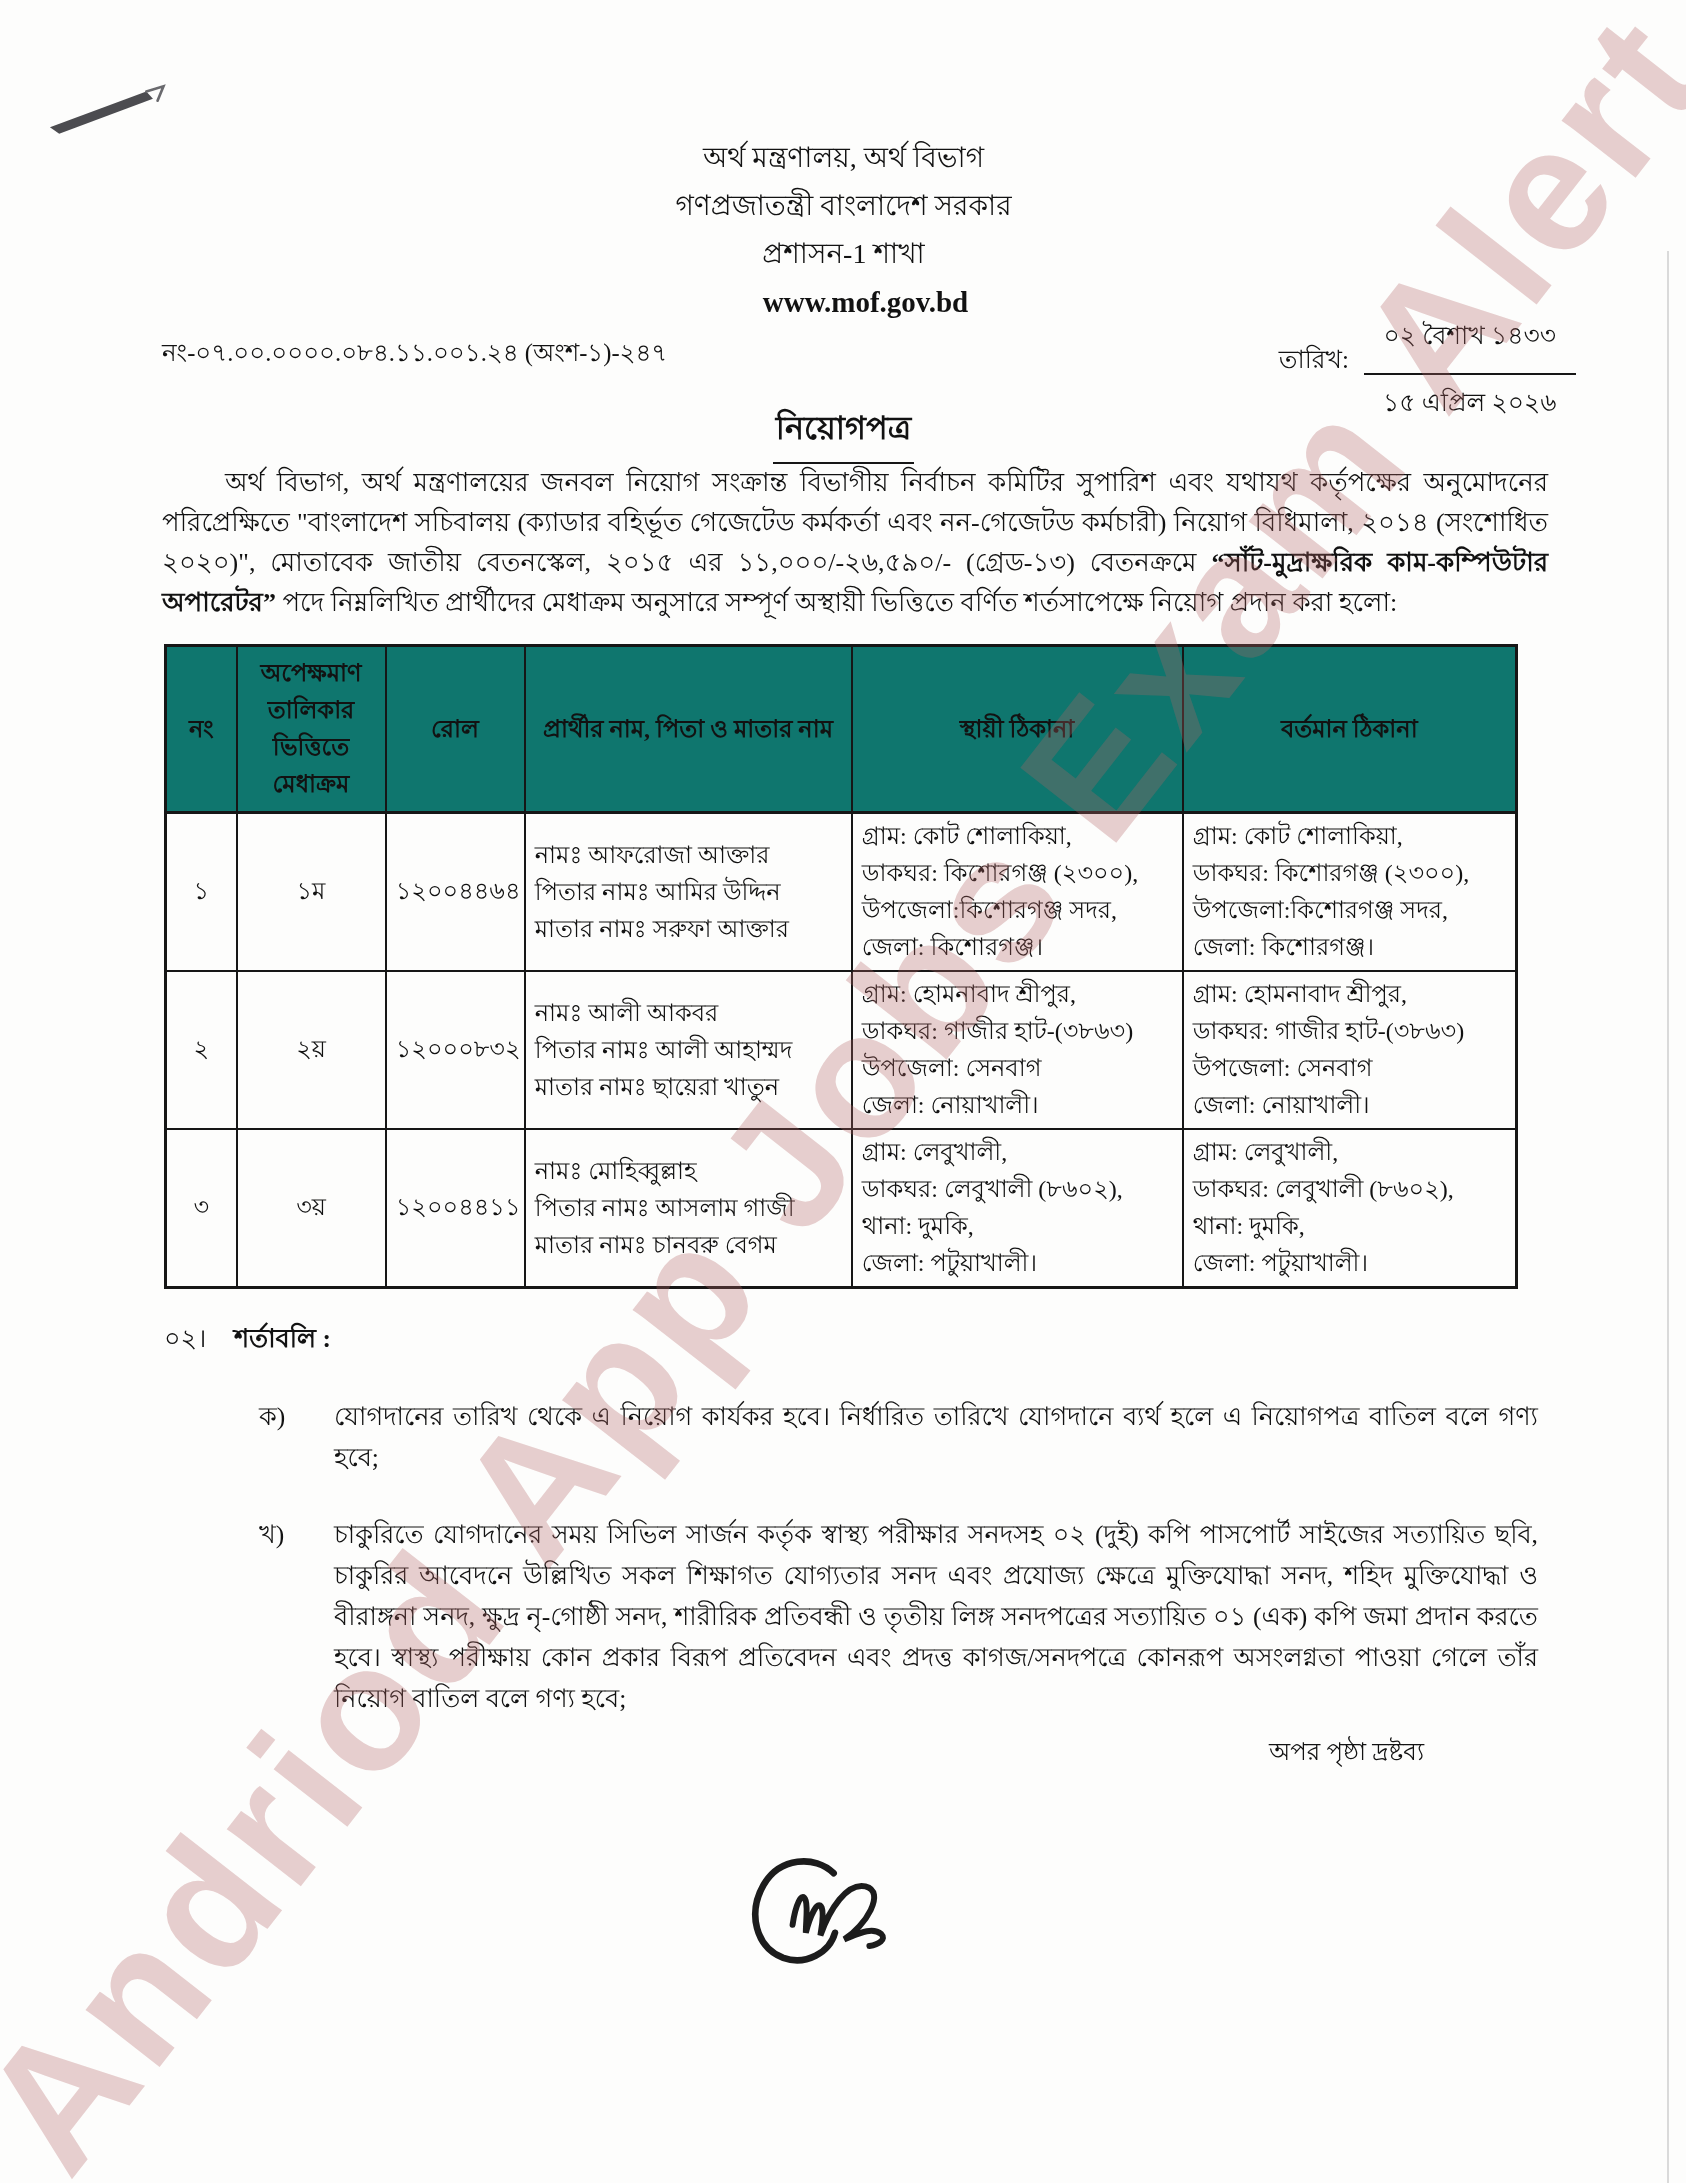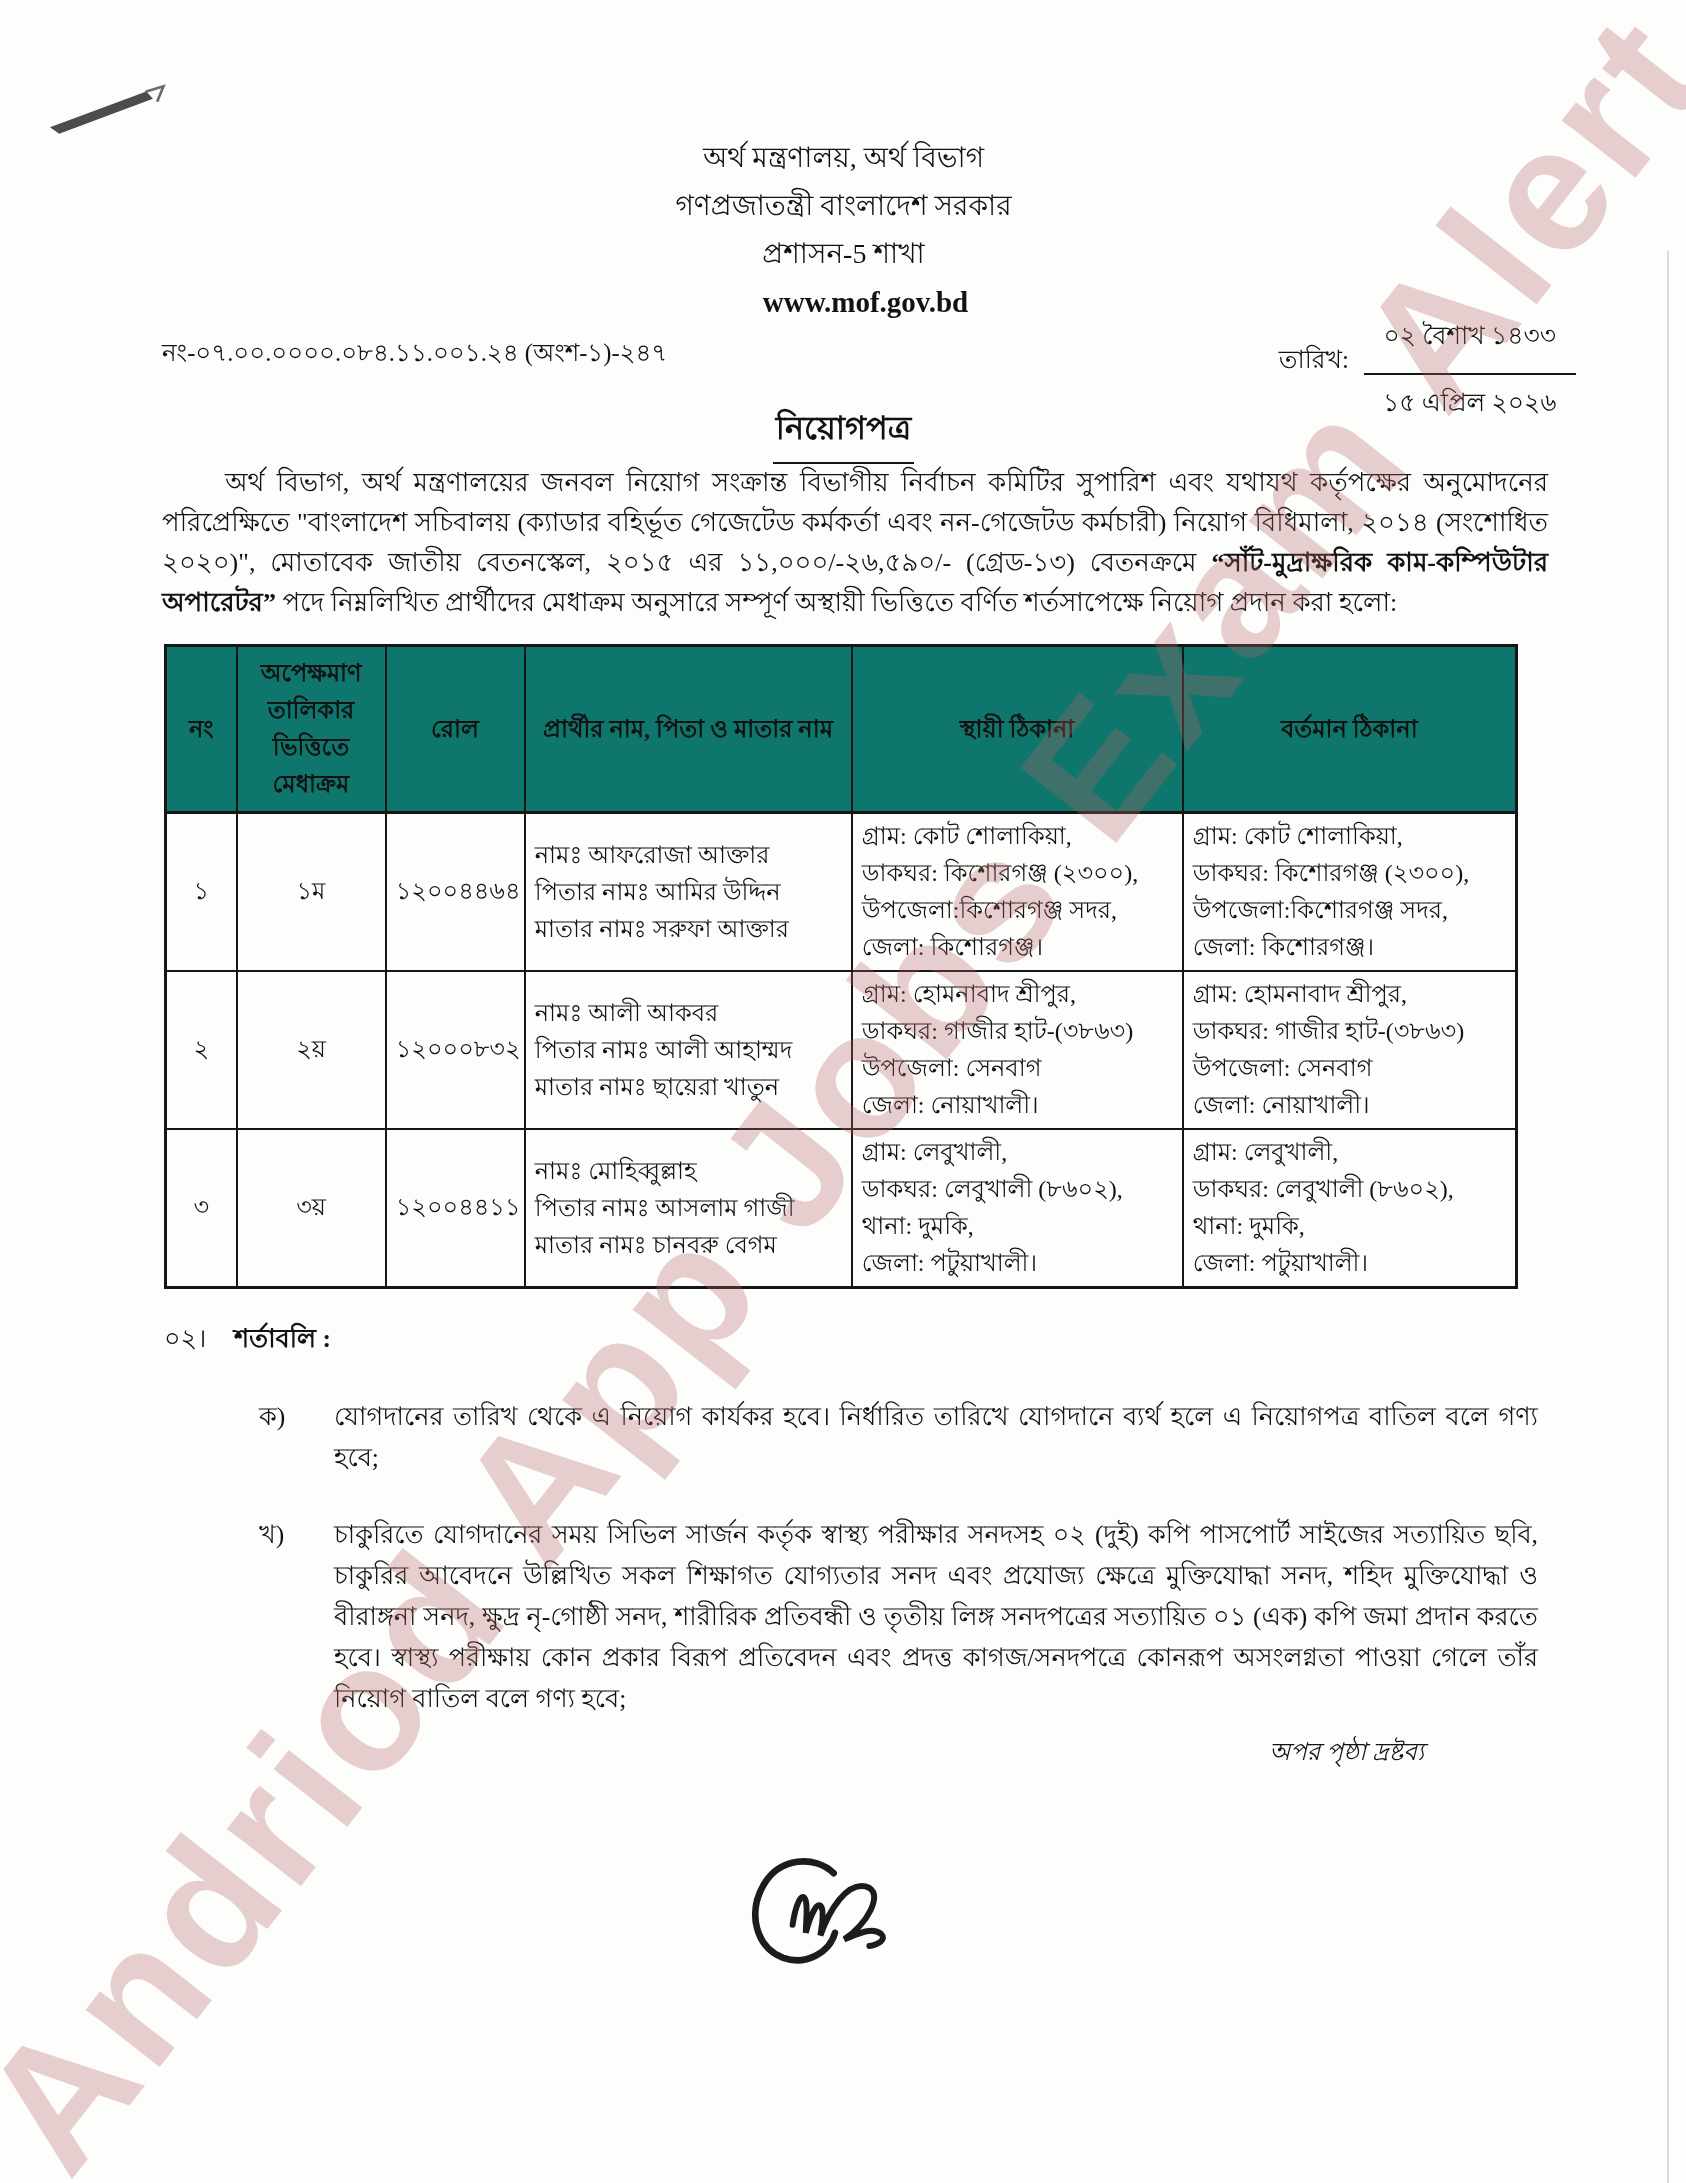--- a/index.html
+++ b/index.html
@@ -48,21 +48,21 @@
   .terms{position:absolute;left:164px;right:149px;top:1318px;font-size:25.5px;line-height:41px;}
   .terms-header{display:flex;}
   .terms-no{flex:0 0 70px;}
   .terms-heading{font-weight:bold;}
   .term-item{display:flex;margin-left:95px;}
   .term-item.first{margin-top:37px;}
   .term-item.second{margin-top:36px;}
   .term-label{flex:0 0 75px;}
   .term-text{flex:1;text-align:justify;}
   
-  .continue-note{position:absolute;top:1733px;right:263px;font-size:24.5px;font-style:italic;}
+  .continue-note{position:absolute;top:1733px;right:263px;font-size:24.5px;}
   .signature{position:absolute;left:733px;top:1844px;}
 </style>
 </head>
 <body>
 
 <div class="page">
 
   <div class="watermark">Andriod App Jobs Exam Alert</div>
 
   <div class="scan-edge"></div>
@@ -70,21 +70,21 @@
   <div class="pen-mark">
     <svg width="132" height="60" viewBox="0 0 200 90">
       <path d="M6,74 L152,20 L162,31 L20,84 Z" fill="#4c4c50"></path>
       <path d="M152,20 l26,-8 l-9,22" fill="none" stroke="#6a6a6e" stroke-width="4" stroke-linecap="round"></path>
     </svg>
   </div>
 
   <div class="header-block">
     <div>অর্থ মন্ত্রণালয়, অর্থ বিভাগ</div>
     <div>গণপ্রজাতন্ত্রী বাংলাদেশ সরকার</div>
-    <div>প্রশাসন-5 শাখা</div>
+    <div>প্রশাসন-1 শাখা</div>
     <div class="header-website">www.mof.gov.bd</div>
   </div>
 
   <div class="memo-no">নং-০৭.০০.০০০০.০৮৪.১১.০০১.২৪ (অংশ-১)-২৪৭</div>
 
   <div class="date-block">
     <span>তারিখ:</span>
     <span class="date-frac">
       <span class="date-top" style="display:block;">০২ বৈশাখ ১৪৩৩</span>
       <span class="date-bottom" style="display:block;">১৫ এপ্রিল ২০২৬</span>

